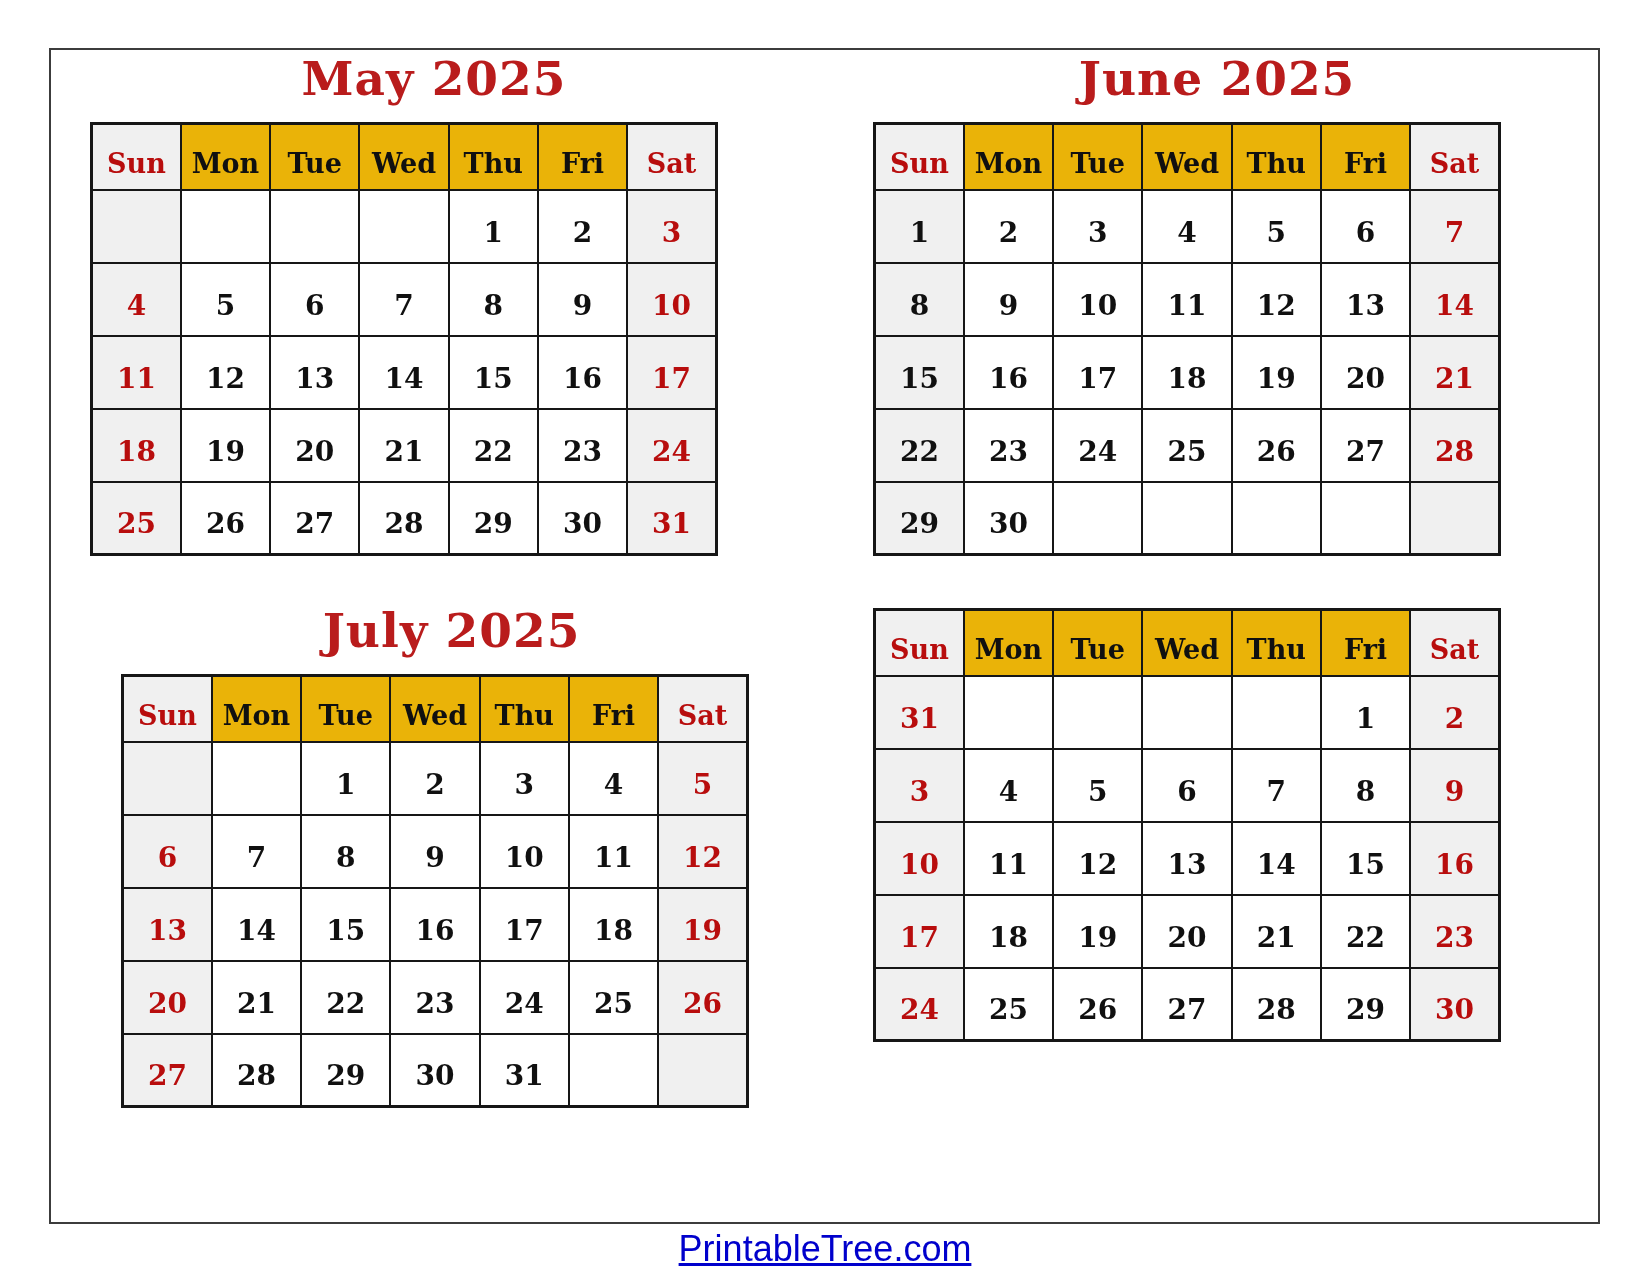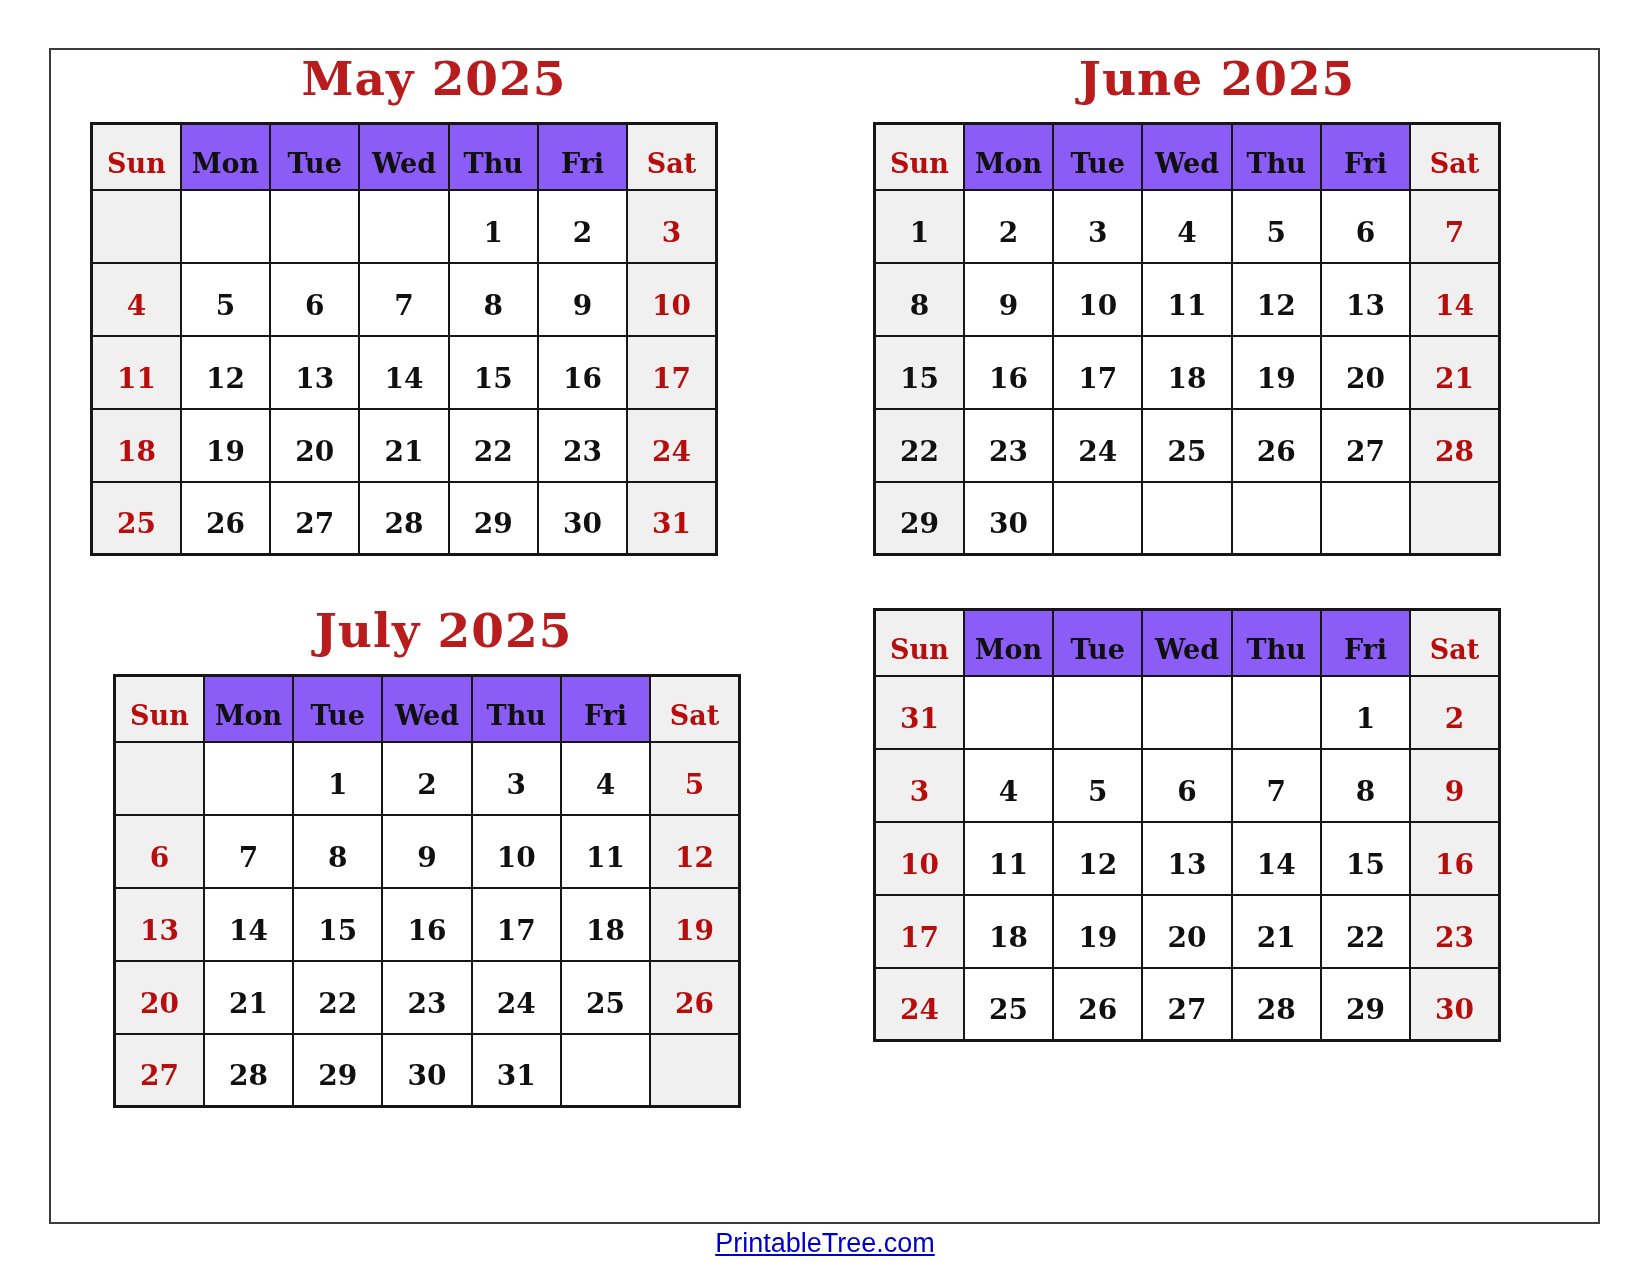--- a/index.html
+++ b/index.html
@@ -19,21 +19,21 @@
   .page-border {
     position: absolute;
     left: 49px; top: 48px;
     width: 1551px; height: 1176px;
     border: 2px solid #3c3c3c;
     background: #ffffff;
   }
   .month { position: absolute; width: 688px; }
   .month-pos-0 { left: 90px;  top: 46px; }
   .month-pos-1 { left: 873px; top: 46px; }
-  .month-pos-2 { left: 86px;  top: 598px; padding-left: 27px; }
+  .month-pos-2 { left: 94px;  top: 598px; padding-left: 27px; }
   .month-pos-3 { left: 873px; top: 598px; }
   .month-title {
     text-align: center;
     font-family: "DejaVu Serif", serif;
     font-weight: bold;
     font-size: 47px;
     line-height: 66px;
     color: #b91c1c;
     letter-spacing: 1px;
     white-space: nowrap;
@@ -52,40 +52,40 @@
     vertical-align: bottom;
     font-family: "DejaVu Serif", serif;
     font-weight: bold;
     overflow: hidden;
   }
   table.month-grid th {
     height: 66px;
     font-size: 27px;
     padding: 0 0 10px 0;
     color: #101010;
-    background: #8b5cf6;
+    background: #eab308;
   }
   table.month-grid td {
     height: 73px;
     font-size: 28px;
     padding: 0 0 13px 0;
     color: #101010;
     background: #ffffff;
   }
   .weekend-bg { background: var(--weekend-bg) !important; }
   .red-text { color: var(--accent-red) !important; }
   .footer {
     position: absolute;
     left: 0; top: 1228px;
     width: 1650px;
     text-align: center;
   }
   .footer a {
     font-family: "Liberation Sans", sans-serif;
-    font-size: 27px;
+    font-size: 36px;
     color: var(--link-blue);
     text-decoration: underline;
     cursor: pointer;
   }
 </style>
 </head>
 <body>
 
 <div class="canvas">
 

